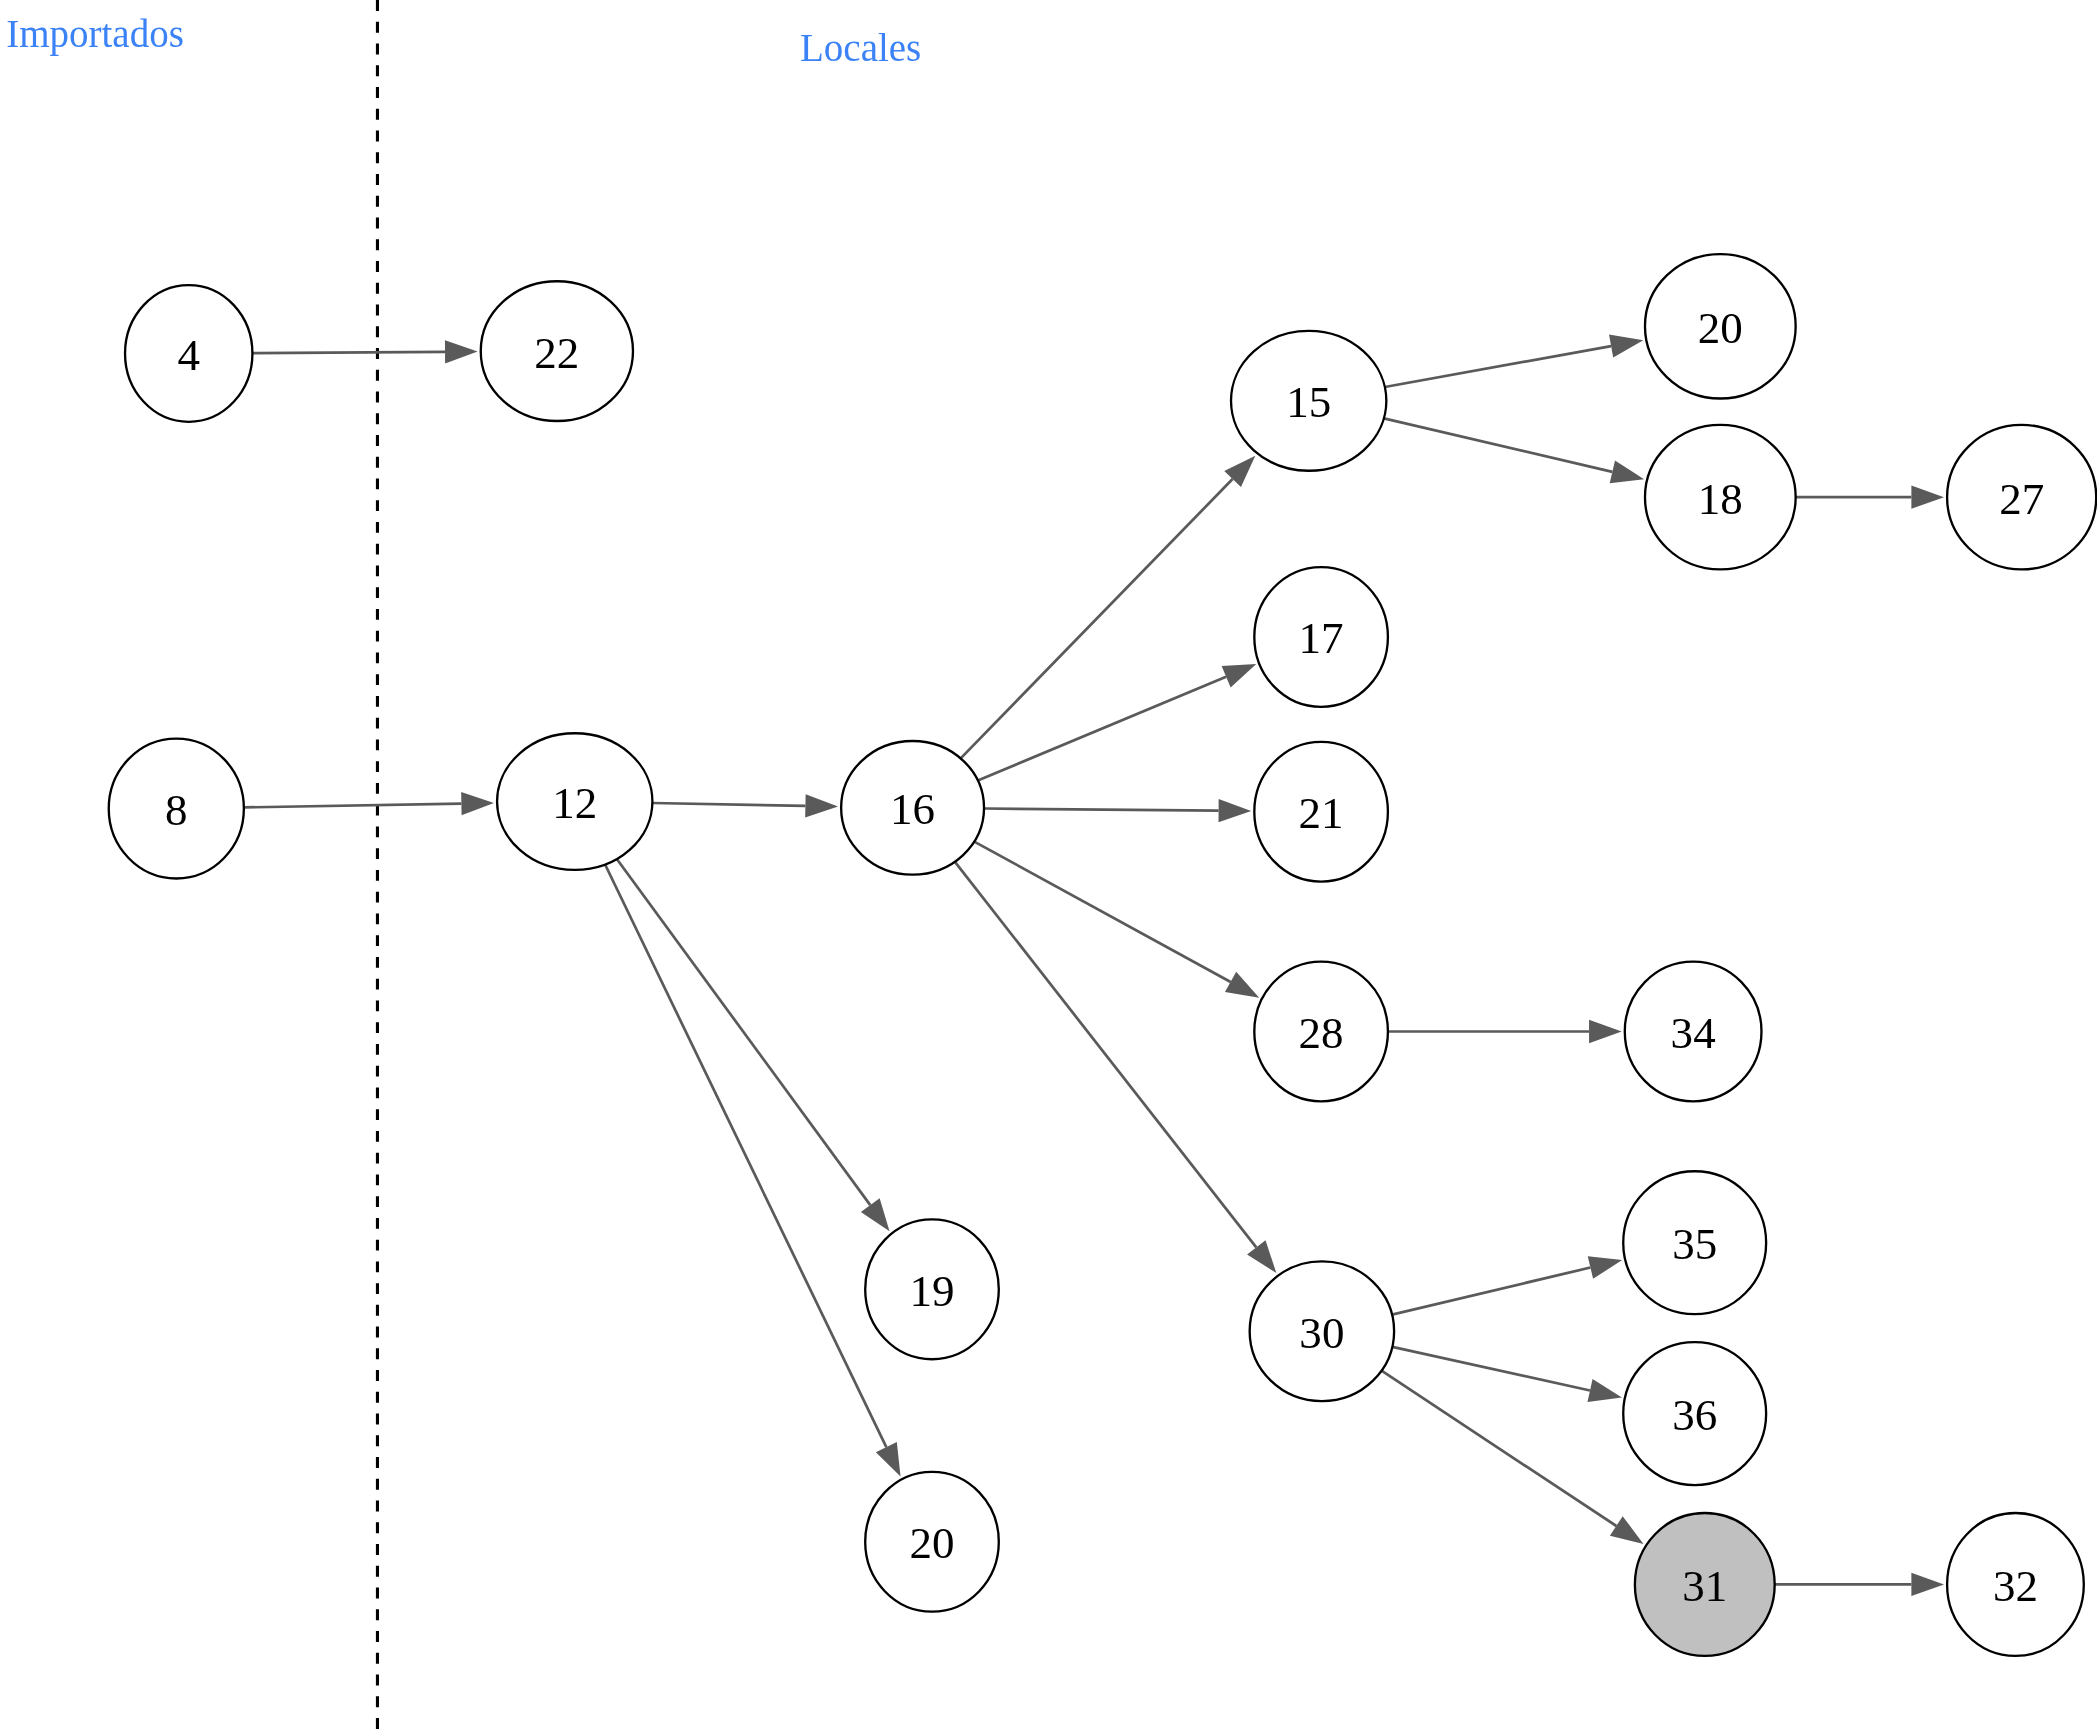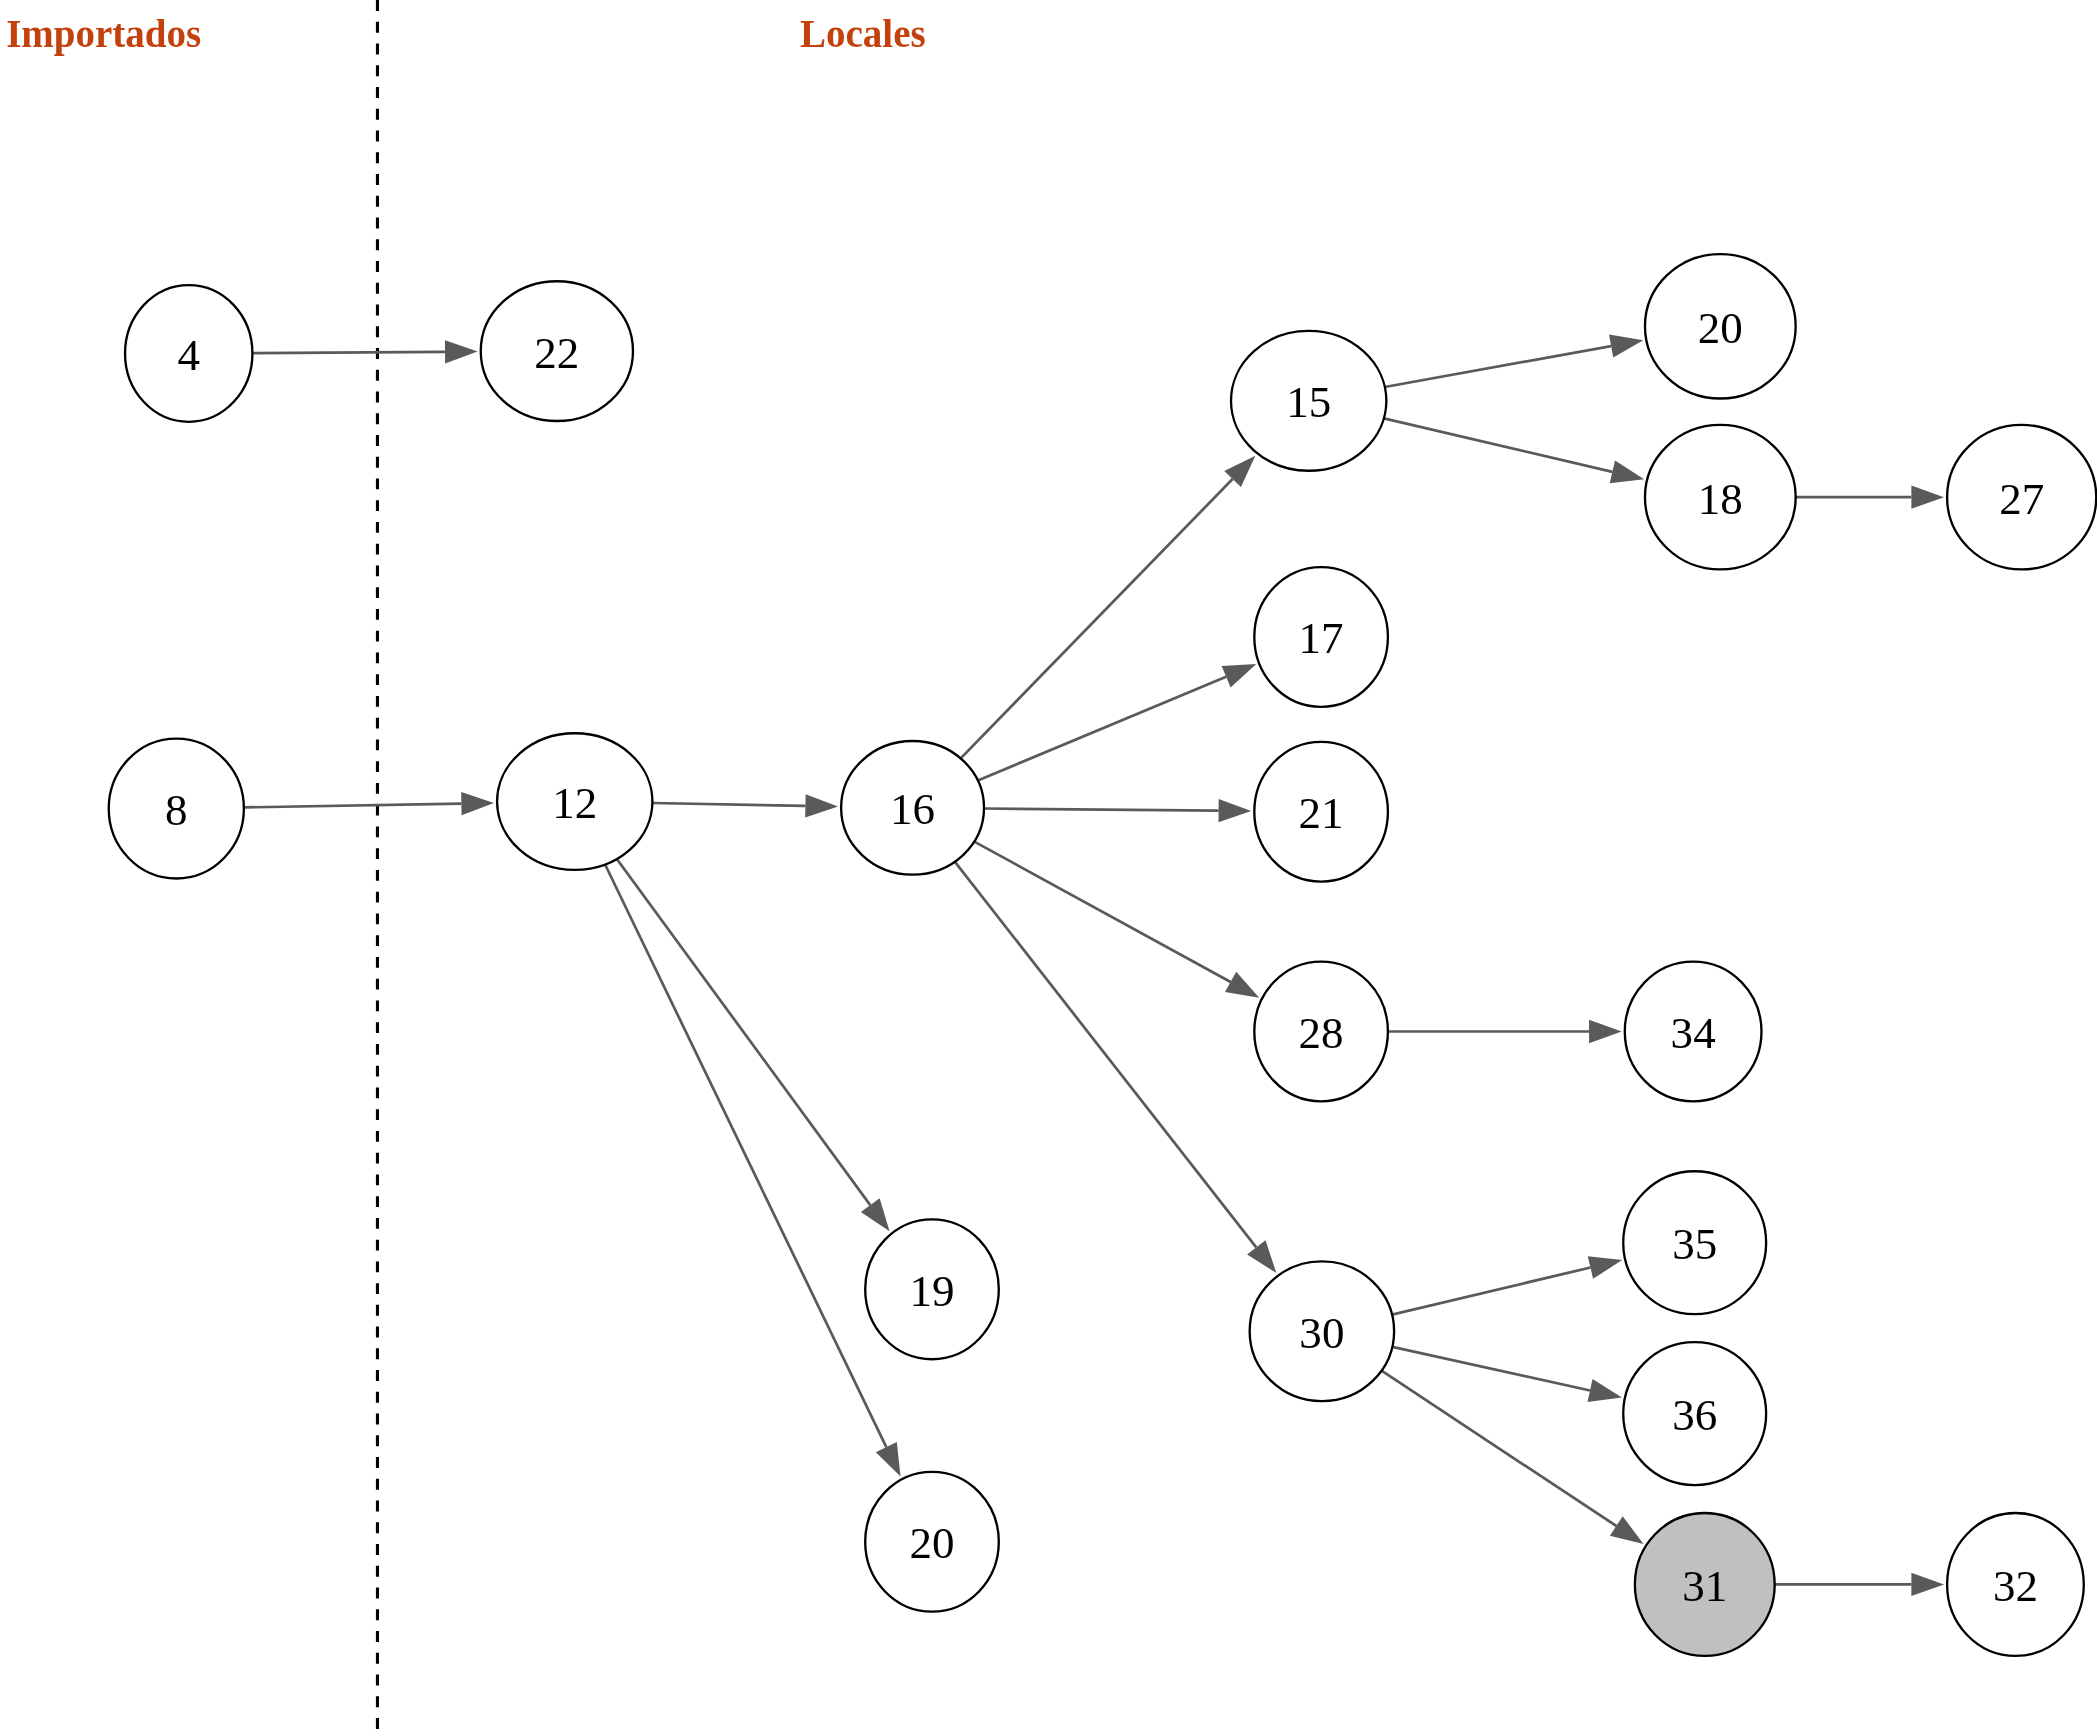--- a/index.html
+++ b/index.html
@@ -47,28 +47,28 @@
     stroke: none;
   }
   .divider-line {
     stroke: #000000;
     stroke-width: 4;
     stroke-dasharray: 14 14;
   }
   .section-header {
     position: absolute;
     font-family: "Liberation Serif", "DejaVu Serif", serif;
-    font-weight: bold;
+    font-weight: normal;
     font-size: 39px;
-    color: #c2410c;
+    color: #3b82f6;
     white-space: nowrap;
     line-height: 1;
   }
   #header-importados { left: 6.2px; top: 14px; }
-  #header-locales    { left: 800px; top: 14px; }
+  #header-locales    { left: 800px; top: 28px; }
 </style>
 </head>
 <body>
 
 <div id="canvas">
 
   <div class="section-header" id="header-importados">Importados</div>
 
   <div class="section-header" id="header-locales">Locales</div>
 

